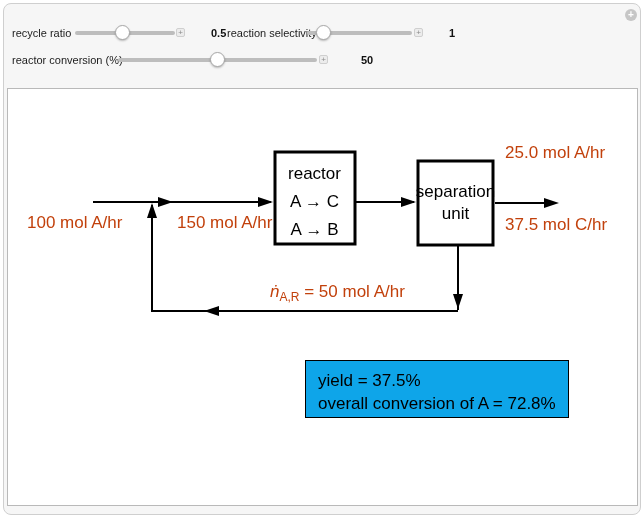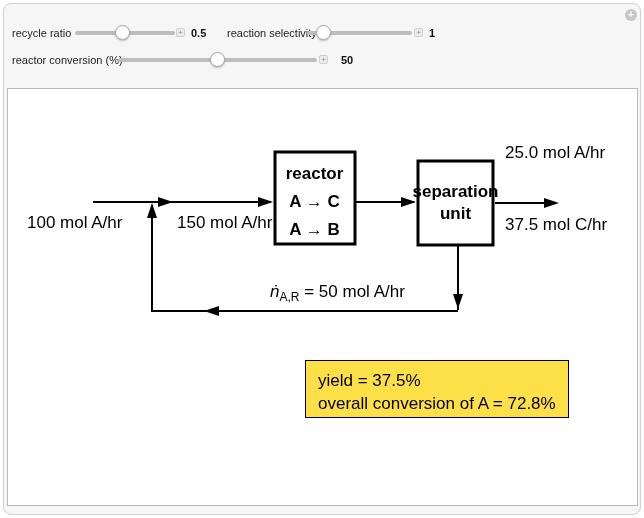--- a/index.html
+++ b/index.html
@@ -13,54 +13,54 @@
     position:absolute;left:3px;top:3px;width:636px;height:510px;
     background:#f6f6f6;border:1px solid #cfcfcf;border-radius:8px;
   }
   
   .panel{
     position:absolute;left:7px;top:88px;width:629px;height:416px;
     background:#ffffff;border:1px solid #b9b9b9;
   }
   
   .ctl-label{position:absolute;font-size:11px;color:#1c1c1c;white-space:nowrap;}
-  .ctl-value{position:absolute;font-size:11px;font-weight:bold;color:#111;white-space:nowrap;}
+  .ctl-value{position:absolute;font-size:11px;font-weight:bold;color:#111;white-space:nowrap;margin-left:20px;}
   .track{position:absolute;height:4px;background:#bdbdbd;border-radius:2px;}
   .thumb{
     position:absolute;top:-6px;width:15px;height:15px;border-radius:50%;
     background:#ffffff;border:1px solid #a8a8a8;box-shadow:0 1px 2px rgba(0,0,0,0.25);
     box-sizing:border-box;
   }
   .plusbtn{
     position:absolute;width:9px;height:9px;background:#ececec;border:1px solid #cfcfcf;
     border-radius:2px;font-size:8px;line-height:8px;text-align:center;color:#8a8a8a;
     box-sizing:border-box;
   }
   .expand{
     position:absolute;left:625px;top:9px;width:12px;height:12px;border-radius:50%;
     background:#c6c6c6;color:#ffffff;font-size:10px;font-weight:bold;
     line-height:12px;text-align:center;
   }
   
-  .dtext{position:absolute;font-size:17px;line-height:18px;color:#000000;white-space:nowrap;}
+  .dtext{position:absolute;font-size:17px;line-height:18px;color:#c2410c;white-space:nowrap;}
   .boxtext{
     position:absolute;display:flex;flex-direction:column;align-items:center;
     justify-content:center;font-size:17px;color:#000;text-align:center;
   }
-  .boxtext span{white-space:nowrap;font-weight:bold;}
+  .boxtext span{white-space:nowrap;}
   .reactor-text{left:274px;top:155px;width:81px;height:93px;}
   .reactor-text span{line-height:28px;}
   .sep-text{left:417px;top:160px;width:77px;height:86px;}
   .sep-text span{line-height:22px;text-align:center;}
   .recycle-lbl{left:250px;top:283px;font-size:17px;margin-left:20px;}
   .recycle-lbl .var{font-style:italic;}
   .recycle-lbl sub{font-size:12px;}
   .resultbox{
     position:absolute;left:305px;top:360px;width:264px;height:58px;
-    border:1px solid #000;background:#fde047;box-sizing:border-box;
+    border:1px solid #000;background:#0ea5e9;box-sizing:border-box;
     padding:8px 0 0 12px;font-size:17px;line-height:23px;
   }
   svg{position:absolute;left:0;top:0;pointer-events:none;}
 </style>
 </head>
 <body>
 
 <div id="stage">
   <div class="widget"></div>
 

